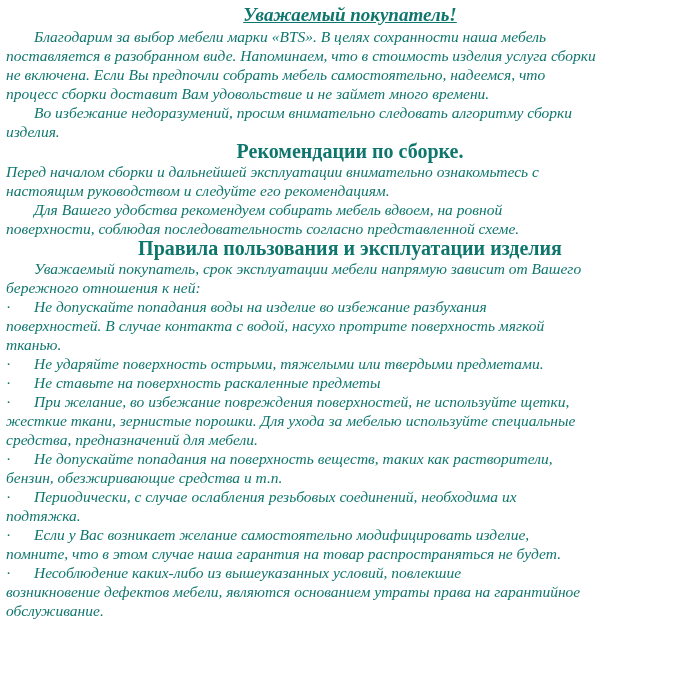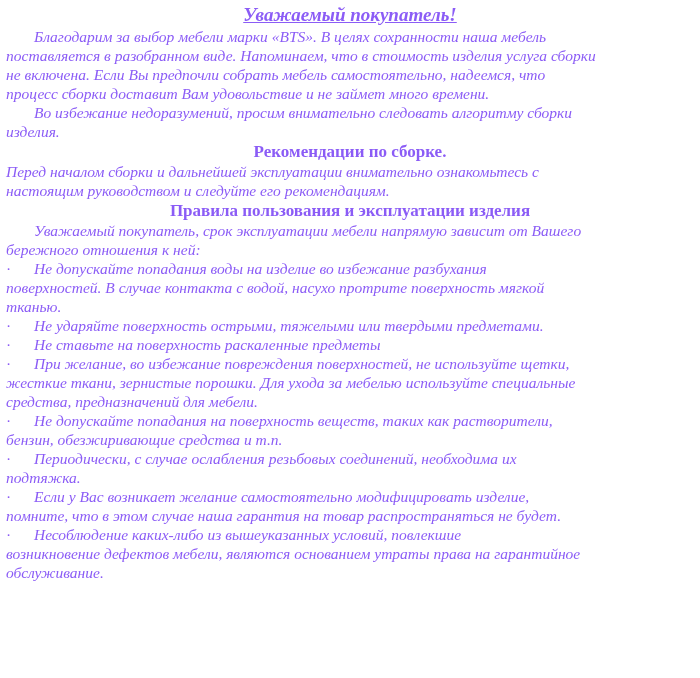--- a/index.html
+++ b/index.html
@@ -6,39 +6,39 @@
     margin: 0;
     padding: 0;
     background: #ffffff;
   }
   .page {
     width: 700px;
     height: 678px;
     box-sizing: border-box;
     padding: 3px 6px 0 6px;
     background: #ffffff;
-    color: #8b5cf6;
+    color: #0f766e;
     font-family: "Liberation Serif", "DejaVu Serif", serif;
     font-size: 15.5px;
     line-height: 19px;
     overflow: hidden;
   }
   .doc-title {
     margin: 0;
     text-align: center;
     font-size: 19px;
     line-height: 24px;
     font-weight: bold;
     font-style: italic;
     text-decoration: underline;
   }
   .section-heading {
     margin: 0;
     text-align: center;
-    font-size: 17px;
+    font-size: 20px;
     line-height: 21px;
     font-weight: bold;
   }
   .para {
     margin: 0;
     white-space: pre-line;
     text-align: left;
     font-style: italic;
   }
   .indent {
@@ -65,20 +65,22 @@
 поставляется в разобранном виде. Напоминаем, что в стоимость изделия услуга сборки
 не включена. Если Вы предпочли собрать мебель самостоятельно, надеемся, что
 процесс сборки доставит Вам удовольствие и не займет много времени.</p>
   <p class="para indent">Во избежание недоразумений, просим внимательно следовать алгоритму сборки
 изделия.</p>
 
   <h2 class="section-heading">Рекомендации по сборке.</h2>
 
   <p class="para">Перед началом сборки и дальнейшей эксплуатации внимательно ознакомьтесь с
 настоящим руководством и следуйте его рекомендациям.</p>
+  <p class="para indent">Для Вашего удобства рекомендуем собирать мебель вдвоем, на ровной
+поверхности, соблюдая последовательность согласно представленной схеме.</p>
 
   <h2 class="section-heading">Правила пользования и эксплуатации изделия</h2>
 
   <p class="para indent">Уважаемый покупатель, срок эксплуатации мебели напрямую зависит от Вашего
 бережного отношения к ней:</p>
 
   <div class="bullet">
     <span class="marker">·</span>
     <p class="para indent">Не допускайте попадания воды на изделие во избежание разбухания
 поверхностей. В случае контакта с водой, насухо протрите поверхность мягкой

